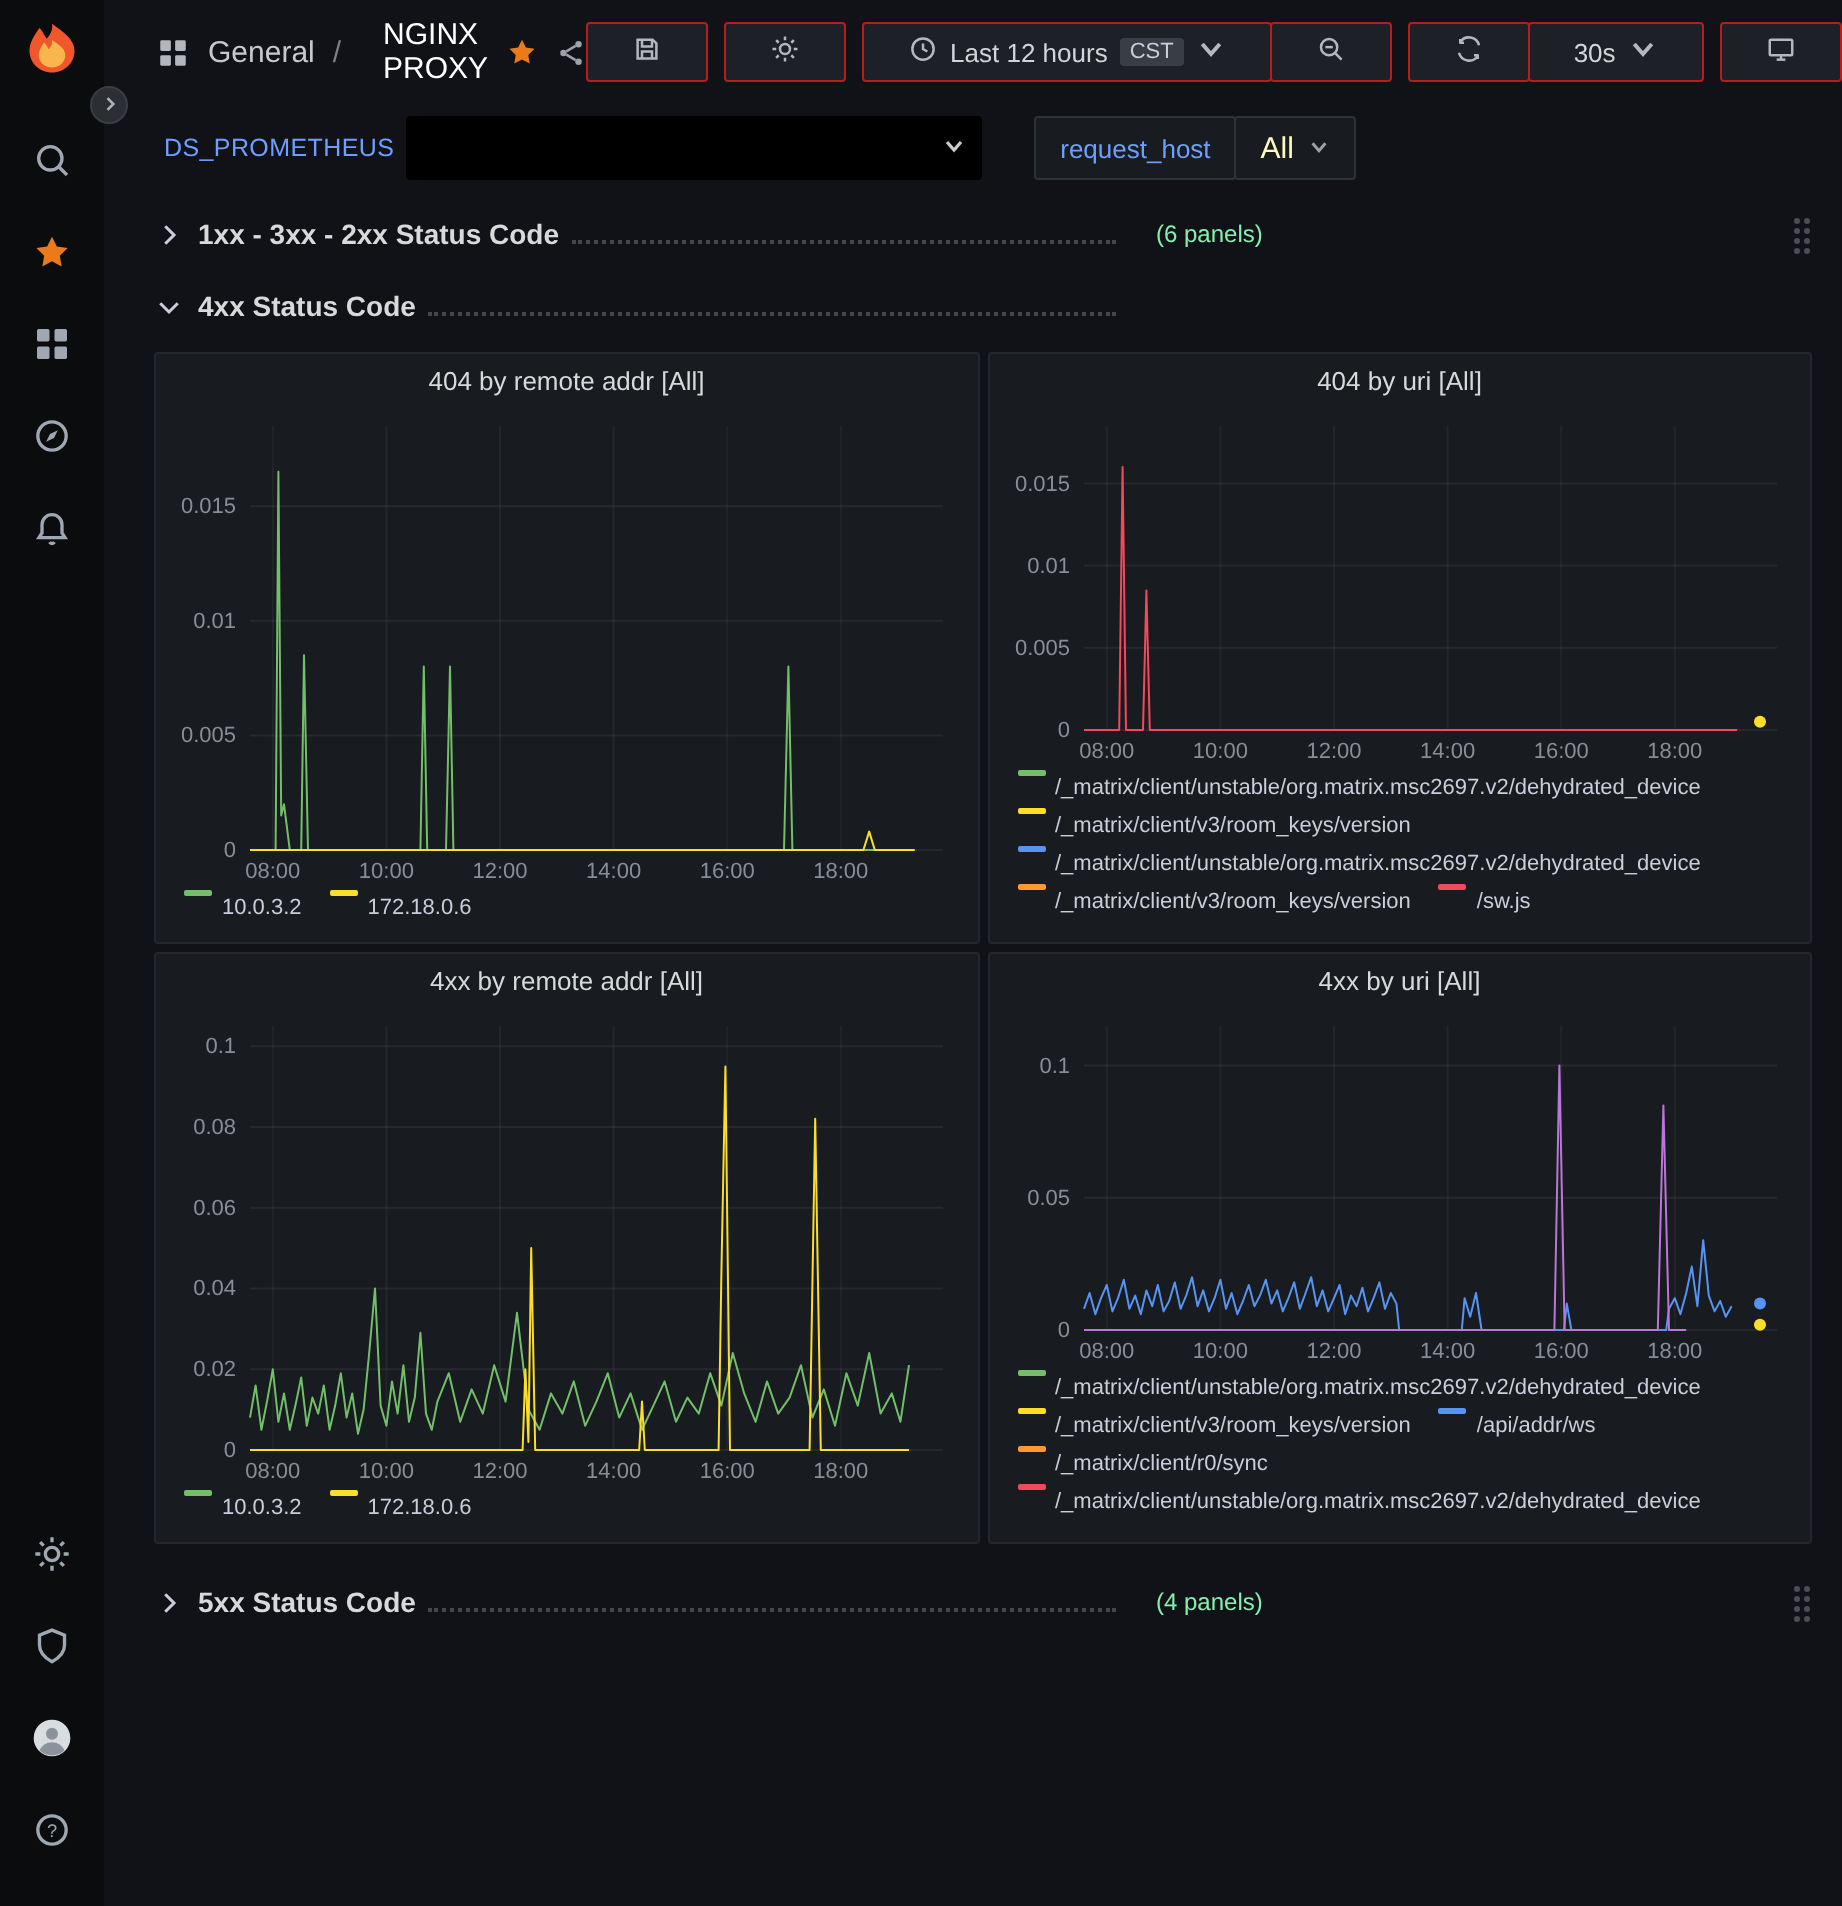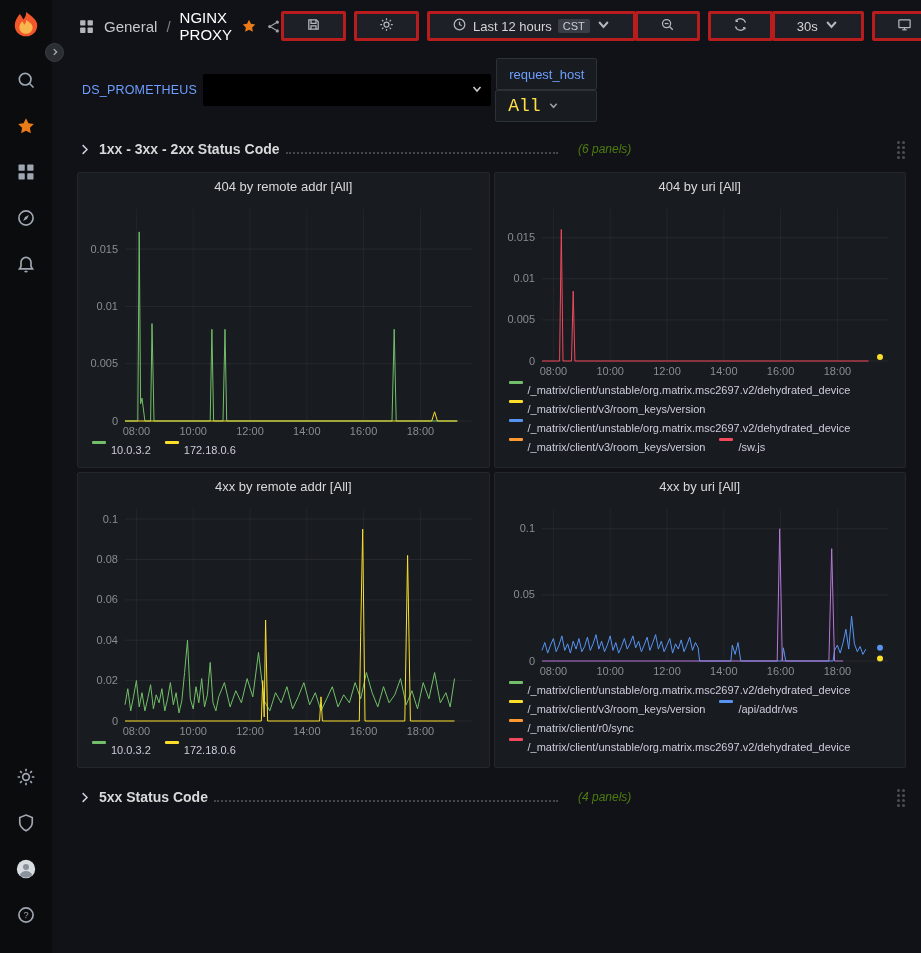--- a/index.html
+++ b/index.html
@@ -24,57 +24,57 @@
     display:flex; align-items:center; justify-content:center; padding:0; }
   .expand-btn svg { width:10px; height:10px; }
 
   
   .main { margin-left:52px; }
   .topbar { height:52px; display:flex; align-items:center; padding:0 14px 0 26px; }
   .crumb { display:flex; align-items:center; gap:9px; }
   .crumb-icon { width:17px; height:17px; color:#b3b7bd; }
   .crumb-section { font-size:15px; color:#c7c8cd; }
   .crumb-sep { font-size:15px; color:#7b8087; }
-  .crumb-title { font-size:15px; color:#ffffff; font-weight:500; }
+  .crumb-title { font-size:15px; color:#ffffff; font-weight:500;margin-left:12px; }
   .fav-star { width:16px; height:16px; color:#eb7b18; }
   .share-icon { width:15px; height:15px; color:#9da1a8; }
 
   .toolbar { margin-left:auto; display:flex; align-items:center; gap:8px; }
-  .tb-btn { height:30px; min-width:30px; padding:0 22px; background:#1d2026; border:3px solid #b91c1c;
+  .tb-btn { height:30px; min-width:30px; padding:0 22px; background:#1d2026; border:1px solid #b91c1c;
     border-radius:2px; color:#b4b7bd; display:flex; align-items:center; justify-content:center; gap:6px; }
   .tb-btn svg { width:15px; height:15px; }
   .tb-btn .lbl { font-size:13px; color:#d3d4d8; white-space:nowrap; }
   .tz-chip { background:#393d44; color:#ccccdc; font-size:11px; padding:1px 5px; border-radius:2px; }
   .group { display:flex; }
   .group .tb-btn + .tb-btn { margin-left:-1px; }
   .kebab-btn { border:none; background:none; padding:0 4px; }
 
   
   .subnav { display:flex; align-items:center; padding:6px 2px 10px 26px; gap:2px; }
   .var-label { color:#6e9fff; font-size:12.5px; font-weight:500; letter-spacing:.2px; padding:6px 4px; }
   .ds-select { width:288px; height:32px; background:#000000; border-radius:2px;
     display:flex; align-items:center; justify-content:flex-end; padding:0 8px; }
   .ds-select svg { width:12px; height:12px; color:#c9cbd1; }
-  .var-group { display:flex; margin-left:3px;flex-direction:column; }
+  .var-group { display:flex; margin-left:24px; }
   .var-box { height:32px; display:flex; align-items:center; padding:0 12px; background:#181b1f;
     border:1px solid #2c3235; border-radius:2px; }
   .var-box + .var-box { margin-left:-1px; }
   .var-box.key { color:#6e9fff; font-size:13px; }
-  .var-box.val { color:#fde047; font-size:18px; gap:7px;font-family:Liberation Mono, monospace; }
+  .var-box.val { color:#fef9c3; font-size:15px; gap:7px; }
   .var-box.val svg { width:11px; height:11px; color:#9da1a8; }
 
   
   .dash { padding:2px 15px 0 25px; }
   .row-head { height:30px; display:flex; align-items:center; position:relative; margin-bottom:6px; cursor:pointer; }
   .row-chev { width:15px; height:15px; color:#ccccdc; flex:none; }
   .row-chev.open { transform:rotate(90deg); }
   .row-title-wrap { display:flex; align-items:baseline; width:472px; }
   .row-title { font-size:14px; font-weight:700; color:#d8d9da; margin-left:7px; white-space:nowrap; }
   .leader-dots { flex:1; margin:0 6px; border-bottom:2px dotted #43464c; height:10px; }
-  .row-count { font-size:12px; font-style:italic; color:#4d7c0f; margin-left:14px; }
+  .row-count { font-size:12px; color:#86efac; margin-left:14px; }
   .drag-dots { position:absolute; right:6px; top:7px; width:3px; height:3px; border-radius:50%; background:#4a4e54;
     box-shadow:5px 0 0 #4a4e54, 0 5px 0 #4a4e54, 5px 5px 0 #4a4e54, 0 10px 0 #4a4e54, 5px 10px 0 #4a4e54,
                0 15px 0 #4a4e54, 5px 15px 0 #4a4e54; }
 
   .grid { display:grid; grid-template-columns:repeat(2, 1fr); gap:4px; margin:8px 0 14px; }
   .panel { background:#181b1f; border:1px solid #23262c; border-radius:2px; height:296px;
     display:flex; flex-direction:column; min-width:0; }
   .panel-title { height:28px; line-height:28px; text-align:center; font-size:13px; color:#d8d9da;
     font-weight:500; cursor:move; white-space:nowrap; overflow:hidden; }
   .panel-body { flex:1; display:flex; flex-direction:column; padding:0 6px 4px; min-height:0; }
@@ -291,20 +291,29 @@
             <path d="M9 5l7 7-7 7"></path>
           </svg></span>
       <span class="row-title-wrap">
         <span class="row-title">1xx - 3xx - 2xx Status Code</span>
         <span class="leader-dots"></span>
       </span>
       <span class="row-count">(6 panels)</span>
       <span class="drag-dots"></span>
     </div>
 
+    <div class="row-head">
+      <span class="row-chev open"><svg viewBox="0 0 24 24" fill="none" stroke="currentColor" stroke-width="2.4" width="15" height="15">
+            <path d="M9 5l7 7-7 7"></path>
+          </svg></span>
+      <span class="row-title-wrap">
+        <span class="row-title">4xx Status Code</span>
+        <span class="leader-dots"></span>
+      </span>
+    </div>
 
     <div class="grid">
       <div class="panel">
         <div class="panel-title">404 by remote addr [All]</div>
         <div class="panel-body">
           <svg class="chart" viewBox="0 0 396.5 238">
               <line x1="51.4" y1="8" x2="51.4" y2="220" stroke="rgba(204,204,220,0.06)"></line>
               <text x="51.4" y="234" text-anchor="middle">08:00</text>
               <line x1="108.2" y1="8" x2="108.2" y2="220" stroke="rgba(204,204,220,0.06)"></line>
               <text x="108.2" y="234" text-anchor="middle">10:00</text>

